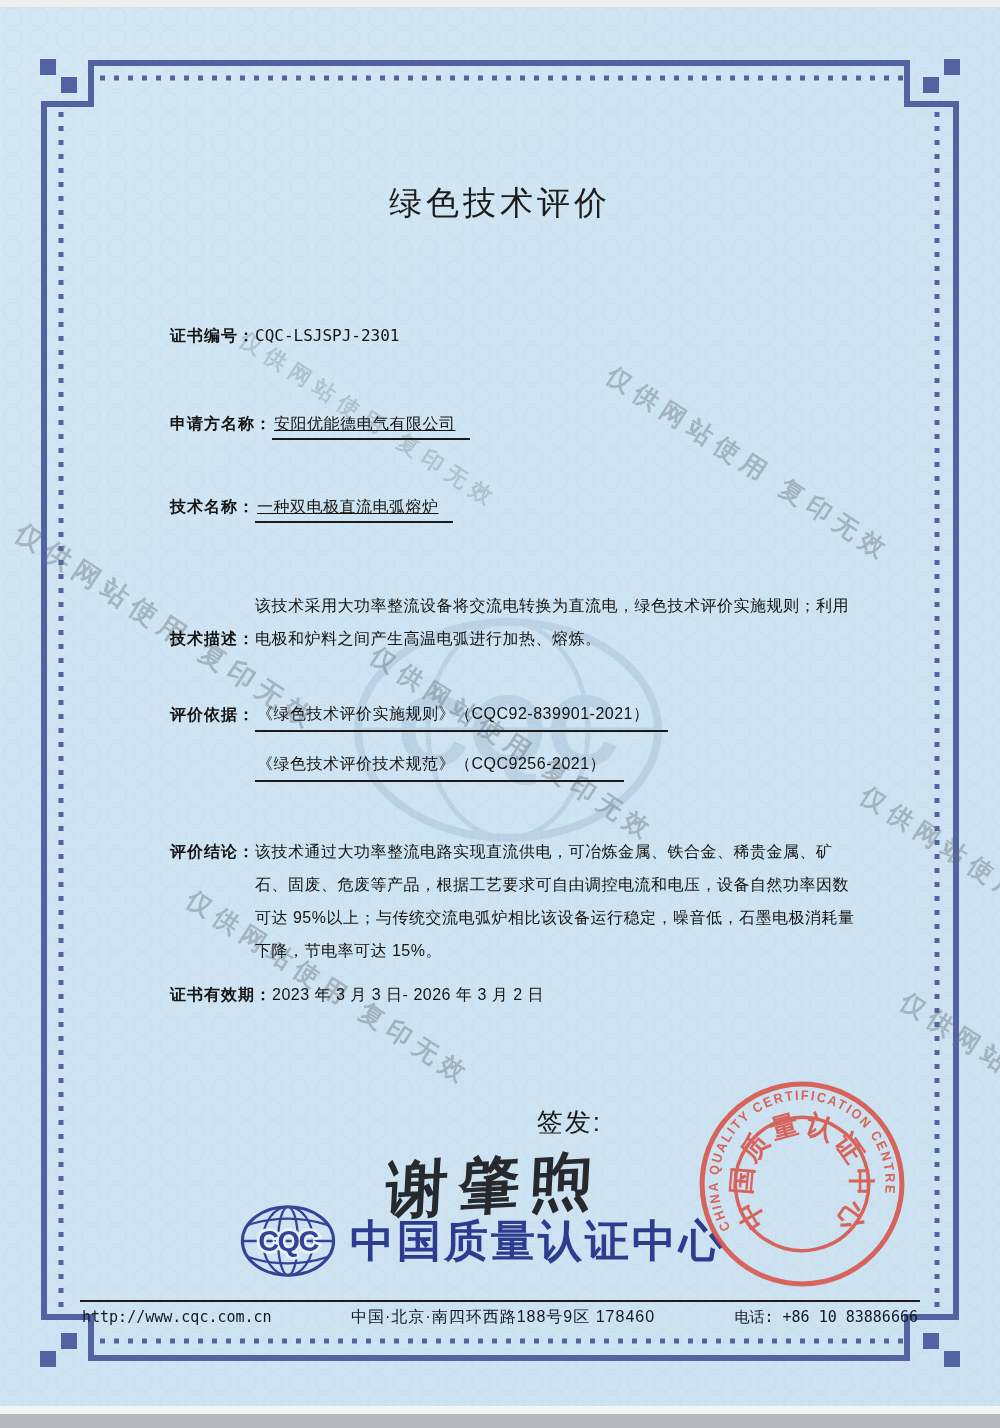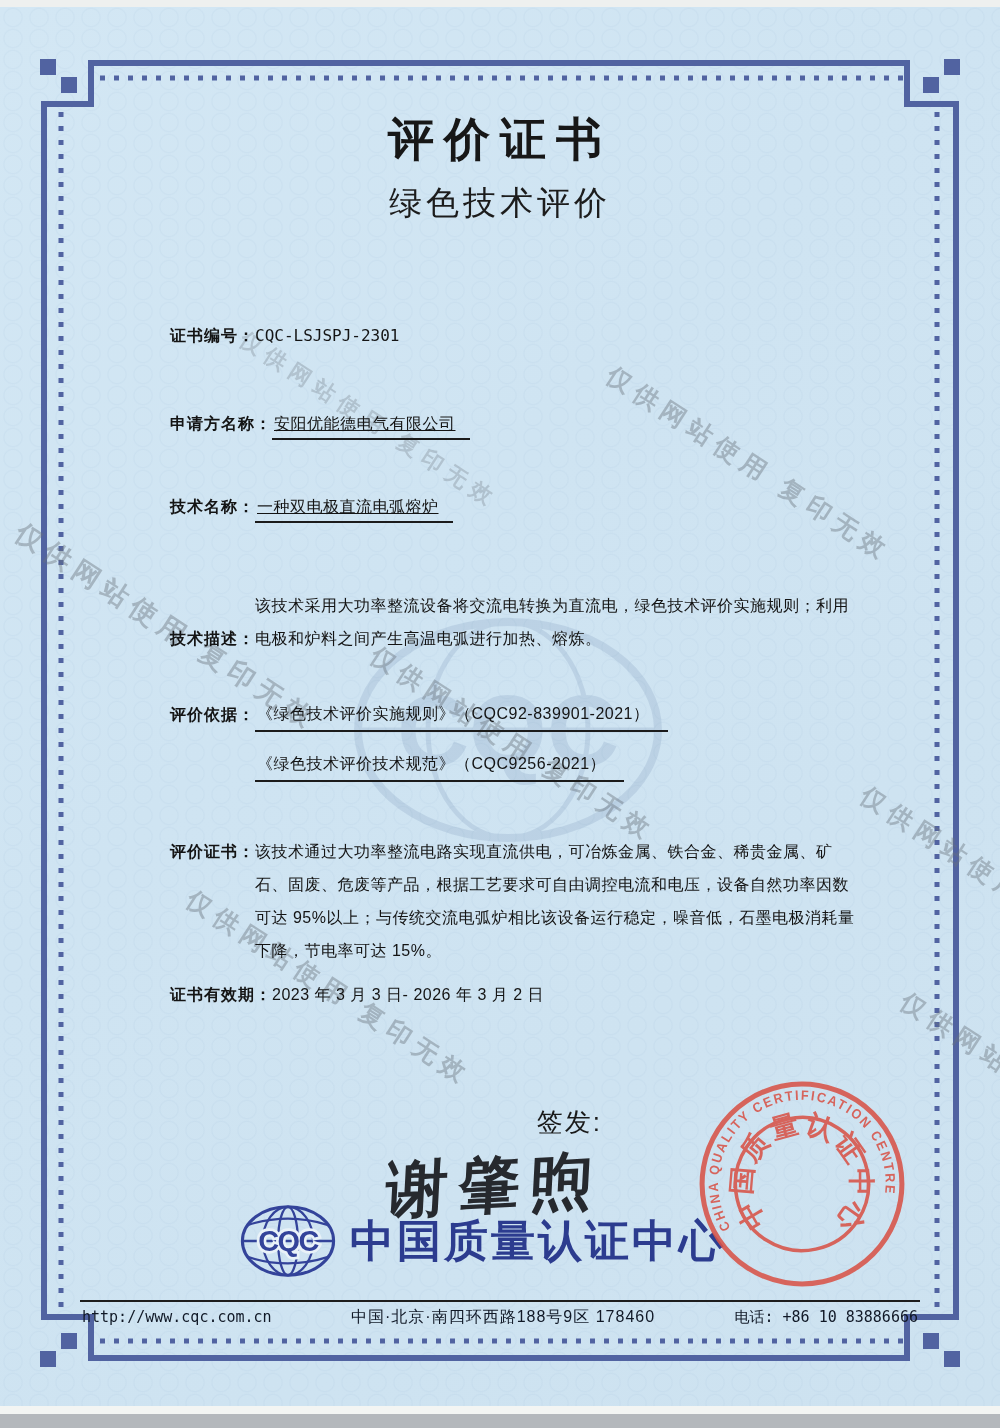--- a/index.html
+++ b/index.html
@@ -126,21 +126,20 @@
   </svg>
 
   <div class="wm" style="left:618px;top:352px;">仅供网站使用 复印无效</div>
   <div class="wm" style="left:28px;top:508px;font-size:27px;">仅供网站使用 复印无效</div>
   <div class="wm" style="left:382px;top:632px;">仅供网站使用 复印无效</div>
   <div class="wm" style="left:872px;top:772px;">仅供网站使用 复印无效</div>
   <div class="wm" style="left:198px;top:876px;">仅供网站使用 复印无效</div>
   <div class="wm" style="left:912px;top:978px;">仅供网站使用 复印无效</div>
   <div class="wm" style="left:250px;top:318px;font-size:22px;opacity:.7;">仅供网站使用 复印无效</div>
 
-  <div class="title">评价证书</div>
   <div class="subtitle">绿色技术评价</div>
 
   <div class="fields">
 
     <div class="row r1">
       <span class="lbl">证书编号：</span>
       <span class="val mono">CQC-LSJSPJ-2301</span>
     </div>
 
     <div class="row r2">
@@ -160,21 +159,21 @@
 
     <div class="row r5">
       <span class="lbl">评价依据：</span>
       <span class="val">
         <span class="uline-block">《绿色技术评价实施规则》（CQC92-839901-2021）</span>
         <span class="uline-block">《绿色技术评价技术规范》（CQC9256-2021）</span>
       </span>
     </div>
 
     <div class="row r6">
-      <span class="lbl">评价证书：</span>
+      <span class="lbl">评价结论：</span>
       <span class="val">该技术通过大功率整流电路实现直流供电，可冶炼金属、铁合金、稀贵金属、矿石、固废、危废等产品，根据工艺要求可自由调控电流和电压，设备自然功率因数可达 95%以上；与传统交流电弧炉相比该设备运行稳定，噪音低，石墨电极消耗量下降，节电率可达 15%。</span>
     </div>
 
     <div class="row">
       <span class="lbl">证书有效期：</span>
       <span class="val">2023 年 3 月 3 日- 2026 年 3 月 2 日</span>
     </div>
   </div>
 
   <div class="sign">

